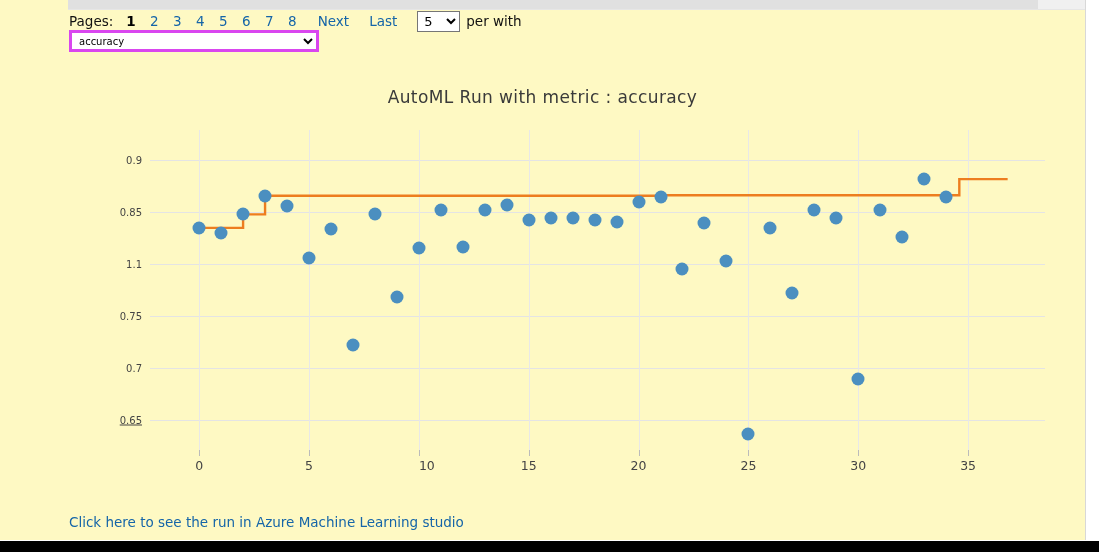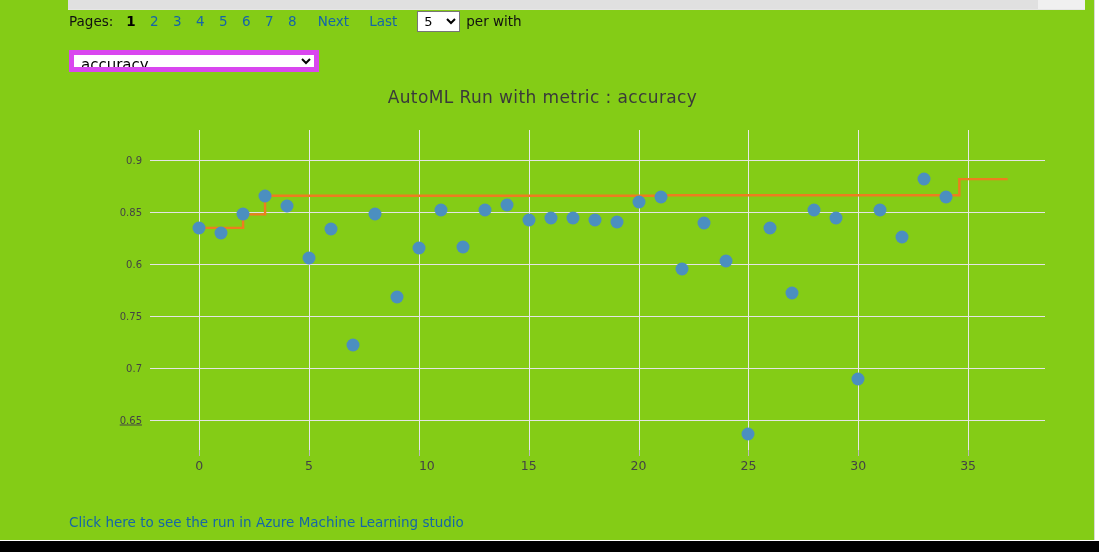--- a/index.html
+++ b/index.html
@@ -16,24 +16,23 @@
     font-size: 13px;
     color: #222;
   }
 
   
   #page-frame {
     position: absolute;
     left: 0; top: 0;
     width: 1085px;
     height: 540px;
-    background: #84cc16;
+    background: #fef9c3;
     border-right: 1px solid #d8d8d8;
     overflow: hidden;
-    padding-left: 9px;
   }
   #bottom-bar {
     position: absolute;
     left: 0; top: 541px;
     width: 1099px;
     height: 11px;
     background: #000000;
   }
 
   
@@ -95,26 +94,26 @@
     padding: 0 2px;
     border: 1px solid #767676;
     background: #ffffff;
     color: #000;
   }
   #pager .perpage-text { color: #111; }
 
   
   #metric-select {
     position: absolute;
-    left: 69px; top: 50px;
+    left: 69px; top: 30px;
     width: 250px;
     height: 22px;
     font-family: "DejaVu Sans", sans-serif;
-    font-size: 15px;
-    border: 5px solid #d946ef;
+    font-size: 10px;
+    border: 3px solid #d946ef;
     background: #ffffff;
     color: #000;
     padding: 0 3px;
   }
 
   
   #chart-area {
     position: absolute;
     left: 0; top: 70px;
     width: 1085px;
@@ -252,21 +251,21 @@
           <div class="xtick-mark" style="left: 708.404px; top: 320px;"></div>
           <div class="vgridline" style="left: 818.254px;"></div>
           <div class="xtick-mark" style="left: 818.254px; top: 320px;"></div>
           <div class="vgridline" style="left: 928.105px;"></div>
           <div class="xtick-mark" style="left: 928.105px; top: 320px;"></div>
         </div>
       <div id="ylabels">
           <div class="ytick-label" style="top: 289.904px; text-decoration: underline;">0.65</div>
           <div class="ytick-label" style="top: 238.014px;">0.7</div>
           <div class="ytick-label" style="top: 186.124px;">0.75</div>
-          <div class="ytick-label" style="top: 134.234px;">0.6</div>
+          <div class="ytick-label" style="top: 134.234px;">1.1</div>
           <div class="ytick-label" style="top: 82.3436px;">0.85</div>
           <div class="ytick-label" style="top: 30.4536px;">0.9</div>
         </div>
       <div id="xlabels">
           <div class="xtick-label" style="left: 159.152px;">0</div>
           <div class="xtick-label" style="left: 269.002px;">5</div>
           <div class="xtick-label" style="left: 378.853px; margin-left: 8px;">10</div>
           <div class="xtick-label" style="left: 488.703px;">15</div>
           <div class="xtick-label" style="left: 598.554px;">20</div>
           <div class="xtick-label" style="left: 708.404px;">25</div>

